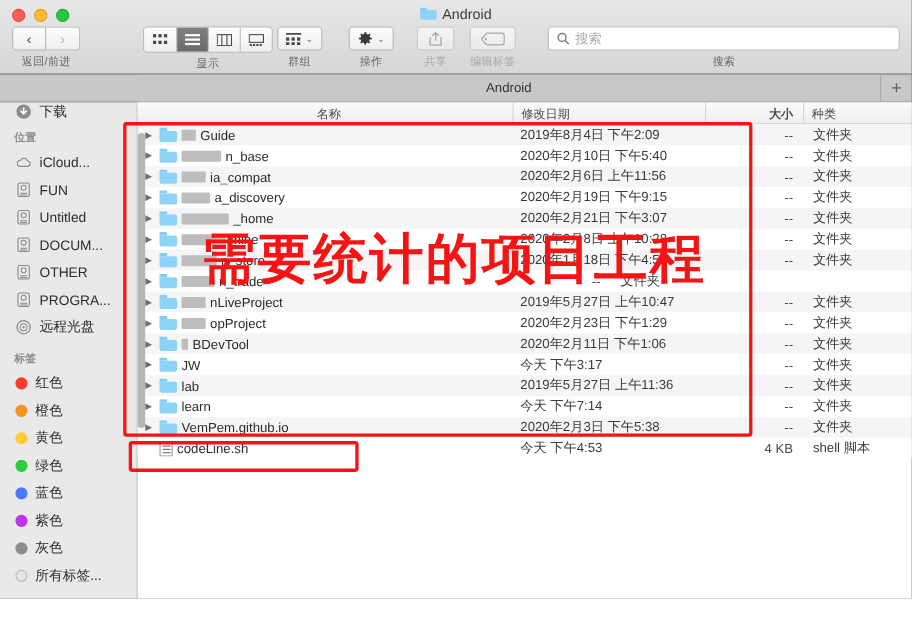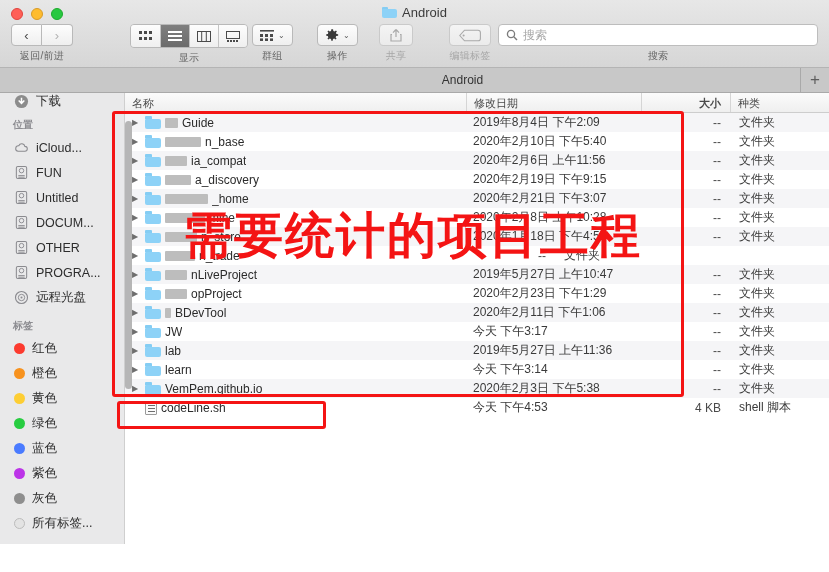--- a/index.html
+++ b/index.html
@@ -133,21 +133,21 @@
 
   
   .listpane { flex: 1; position: relative; background: #fff; overflow: hidden; }
   .hdr {
     display: flex; height: 20px;
     background: linear-gradient(#fbfbfb,#efefef);
     border-bottom: 1px solid #cdcdcd;
     font-size: 11px; color: #4a4a4a;
   }
   .hdr .c { padding: 3px 0 0 7px; border-left: 1px solid #d5d5d5; }
-  .hdr .c:first-child { border-left: none; }
+  .hdr .c:first-child { border-left: none; text-align: center; }
   .c-name { width: 341px; }
   .c-date { width: 175px; }
   .c-size { width: 89px; text-align: right; padding-right: 9px !important; font-weight: bold; }
   .c-kind { flex: 1; }
 
   .row { display: flex; height: 19px; align-items: center; font-size: 12px; color: #2b2b2b; }
   .row:nth-child(odd) { background: #f5f5f7; }
   .row:nth-child(even) { background: #ffffff; }
   .cell { overflow: hidden; white-space: nowrap; }
   .cell.name { width: 341px; display: flex; align-items: center; gap: 4px; padding-left: 7px; }
@@ -297,21 +297,21 @@
     <div class="tb-group" style="left:379px;">
       <div class="plainbtn dim" style="width:34px;">
         <svg width="12" height="14" viewBox="0 0 12 14">
           <path d="M6 1.5 L3 4.7 M6 1.5 L9 4.7 M6 1.5 L6 9" stroke="#a9a9a9" stroke-width="1.2" fill="none"></path>
           <path d="M2 6.5 H1 V13 H11 V6.5 H10" stroke="#a9a9a9" stroke-width="1.2" fill="none"></path>
         </svg>
       </div>
       <div class="tb-label dim">共享</div>
     </div>
 
-    <div class="tb-group" style="left:449px;">
+    <div class="tb-group" style="left:427px;">
       <div class="plainbtn dim" style="width:42px;">
         <svg width="22" height="13" viewBox="0 0 22 13">
           <path d="M5.5 1.2 H19 a2.4 2.4 0 012.4 2.4 v5.8 a2.4 2.4 0 01-2.4 2.4 H5.5 L0.8 6.5 z" fill="none" stroke="#a9a9a9" stroke-width="1.1"></path>
           <circle cx="4.6" cy="6.5" r="1.05" fill="#a9a9a9"></circle>
         </svg>
       </div>
       <div class="tb-label dim">编辑标签</div>
     </div>
 
     <div class="searchbox">
@@ -606,21 +606,21 @@
             <div class="cell date">2019年5月27日 上午11:36</div>
             <div class="cell size">--</div>
             <div class="cell kind">文件夹</div>
           </div>
           <div class="row">
             <div class="cell name">
               <span class="disc">▶</span>
               <span class="f-ico"></span>
               <span class="nm">learn</span>
             </div>
-            <div class="cell date">今天 下午3:14</div>
+            <div class="cell date">今天 下午7:14</div>
             <div class="cell size">--</div>
             <div class="cell kind">文件夹</div>
           </div>
           <div class="row">
             <div class="cell name">
               <span class="disc">▶</span>
               <span class="f-ico"></span>
               <span class="nm">VemPem.github.io</span>
             </div>
             <div class="cell date">2020年2月3日 下午5:38</div>

